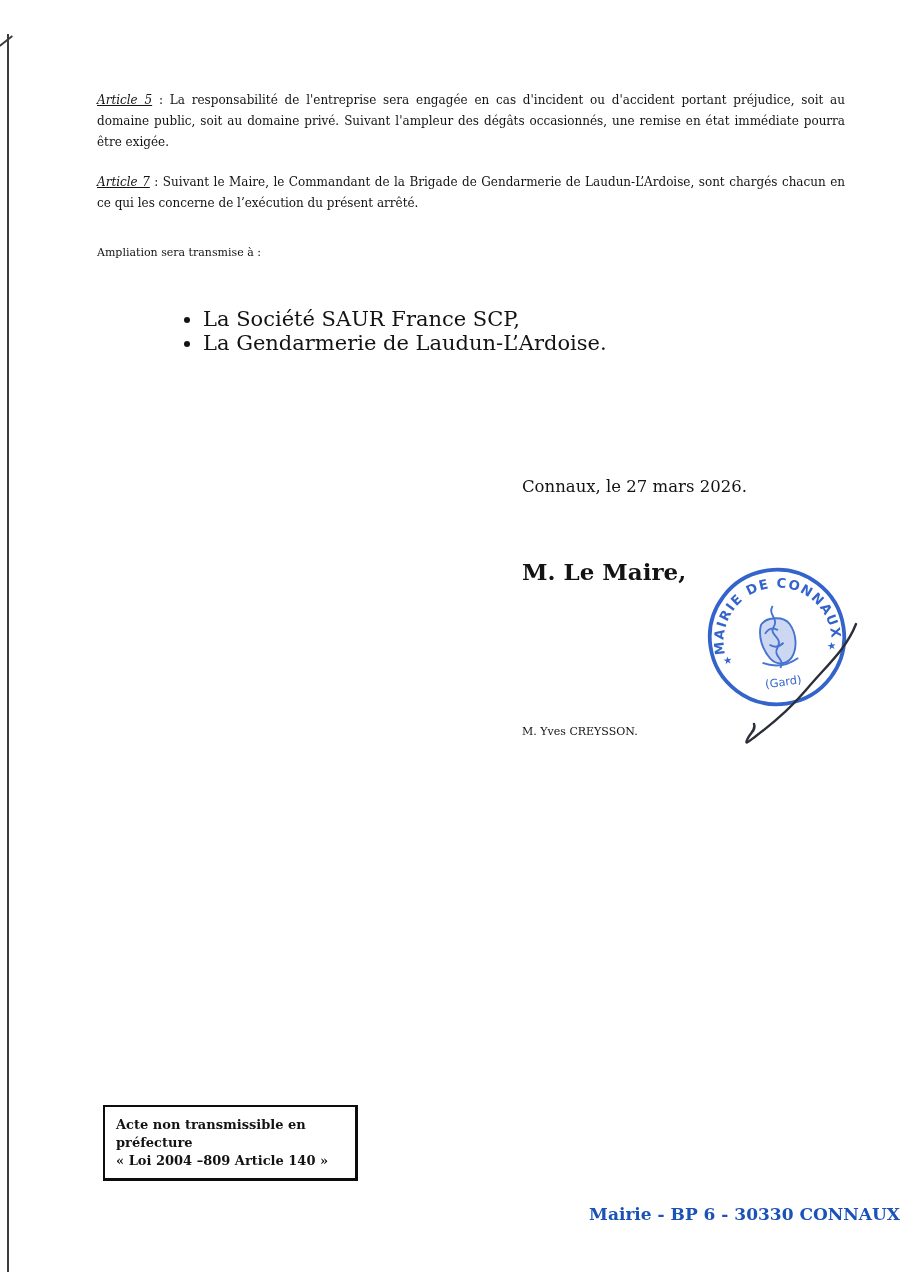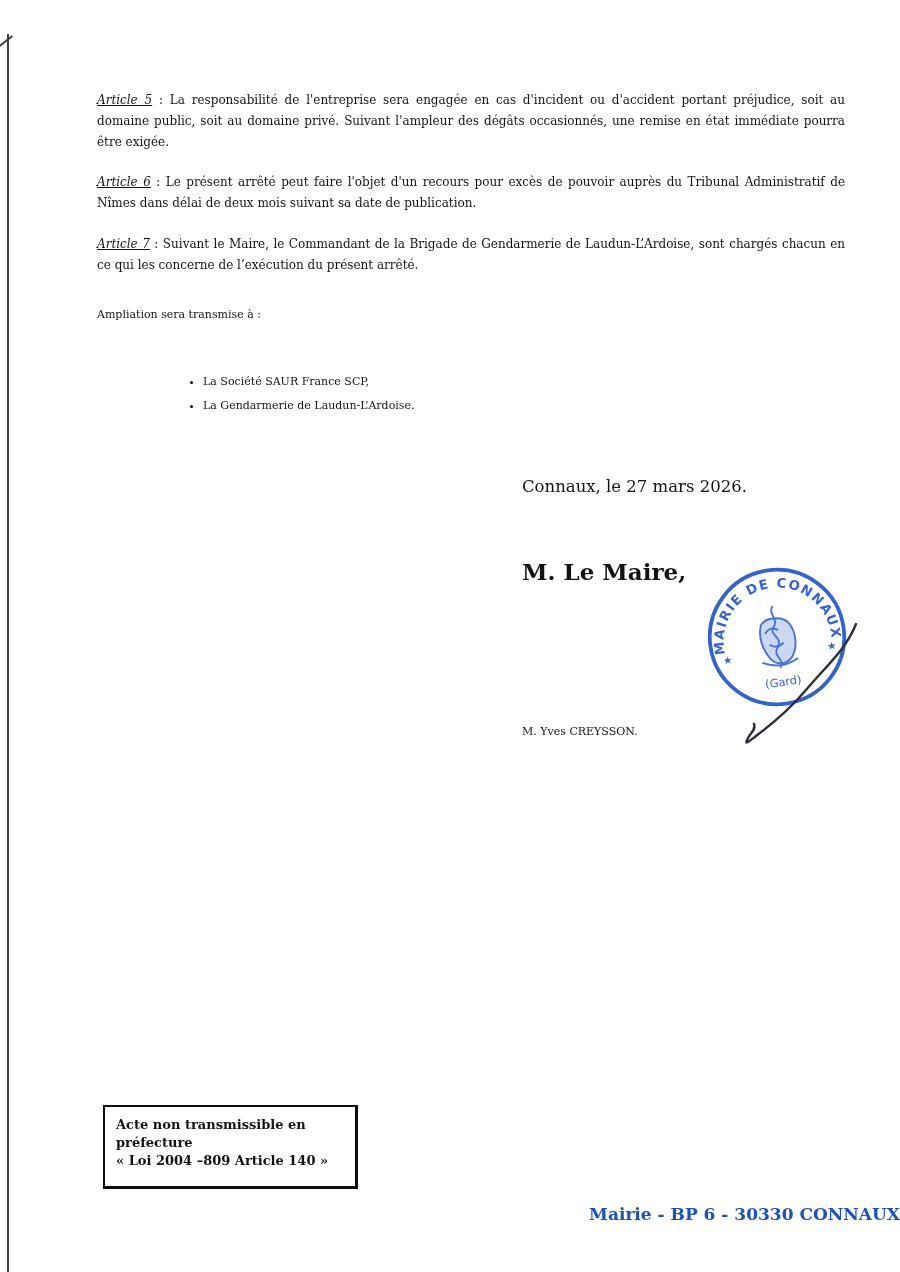--- a/index.html
+++ b/index.html
@@ -27,21 +27,21 @@
   }
   .article-label { font-style:italic; text-decoration:underline; }
   .ampliation {
     margin:28px 0 0 0;
     font-size:11px;
     line-height:21px;
   }
   .recipients {
     margin:46px 0 0 88px;
     padding:0 0 0 18px;
-    font-size:11px;
+    font-size:21px;
     line-height:21px;
   }
   .recipients li { margin-bottom:3px; }
 
   
   .dateline { position:absolute; left:522px; top:477px; font-size:16.5px; }
   .sig-title { position:absolute; left:522px; top:558px; font-size:23px; font-weight:bold; }
   .sig-name  { position:absolute; left:522px; top:725px; font-size:11px; }
 
   .stamp-wrap {
@@ -55,21 +55,21 @@
     width:170px; height:200px;
   }
 
   
   .notice-box {
     position:absolute; left:103px; top:1105px;
     width:228px;
     border:2px solid #0d0d0d;
     border-right-width:3px;
     border-bottom-width:3px;
-    padding:9px 11px 16px 11px;
+    padding:9px 11px 8px 11px;
     font-size:13px;
     font-weight:bold;
     line-height:18px;
   }
 
   
   .footer {
     position:absolute; left:0; top:1205px; width:900px;
     text-align:right;
     color:#1a52b8;
@@ -86,21 +86,20 @@
 
 <div class="page">
 
   <div class="scan-edge"></div>
   <div class="scan-corner"></div>
 
   <div class="content">
 
     <p class="para"><span class="article-label">Article 5</span><span> : </span><span>La responsabilité de l'entreprise sera engagée en cas d'incident ou d'accident portant préjudice, soit au domaine public, soit au domaine privé. Suivant l'ampleur des dégâts occasionnés, une remise en état immédiate pourra être exigée.</span></p>
 
-    <p class="para"><span class="article-label">Article 6</span><span> : </span><span>Le présent arrêté peut faire l'objet d'un recours pour excès de pouvoir auprès du Tribunal Administratif de Nîmes dans délai de deux mois suivant sa date de publication.</span></p>
 
     <p class="para"><span class="article-label">Article 7</span><span> : </span><span>Suivant le Maire, le Commandant de la Brigade de Gendarmerie de Laudun-L’Ardoise, sont chargés chacun en ce qui les concerne de l’exécution du présent arrêté.</span></p>
 
     <p class="ampliation">Ampliation sera transmise à :</p>
 
     <ul class="recipients">
       <li>La Société SAUR France SCP,</li>
       <li>La Gendarmerie de Laudun-L’Ardoise.</li>
     </ul>
 

